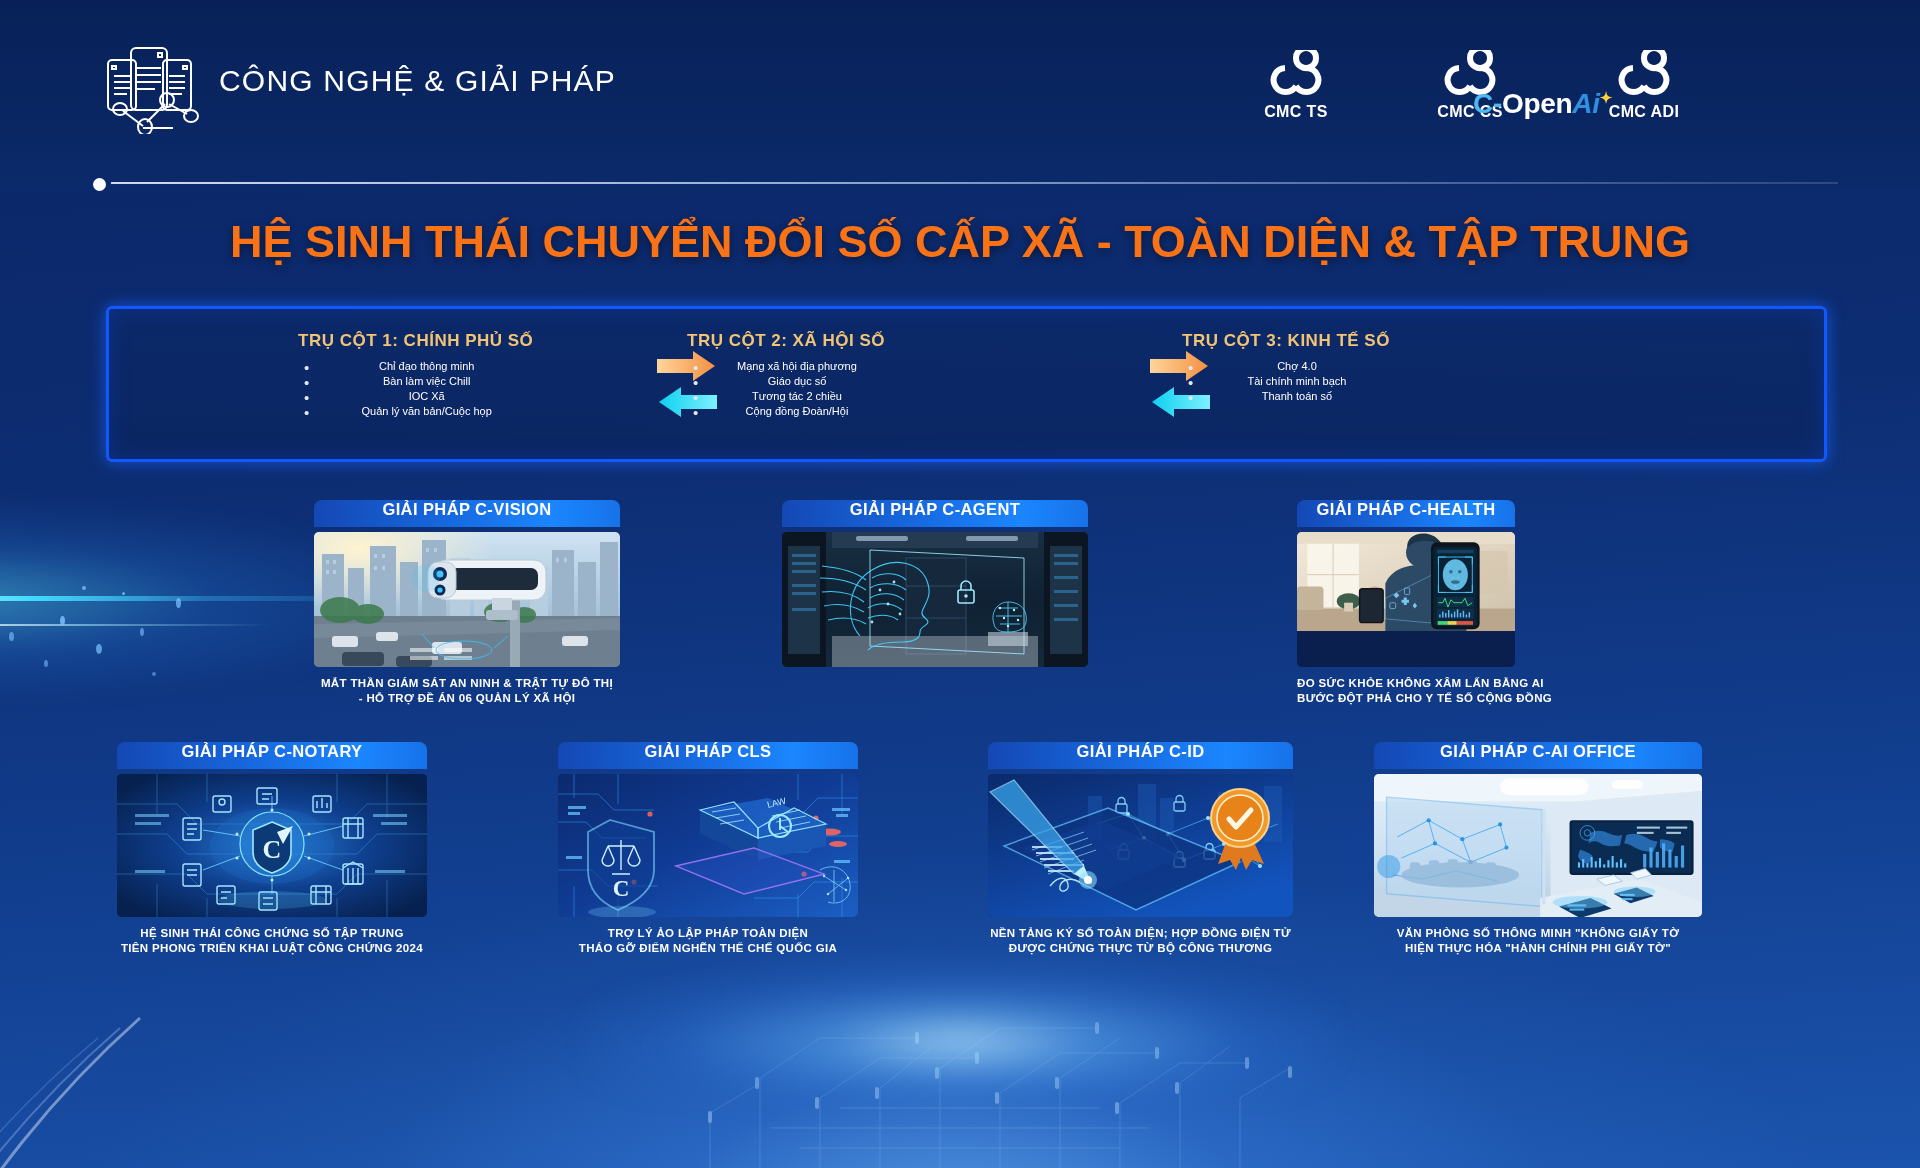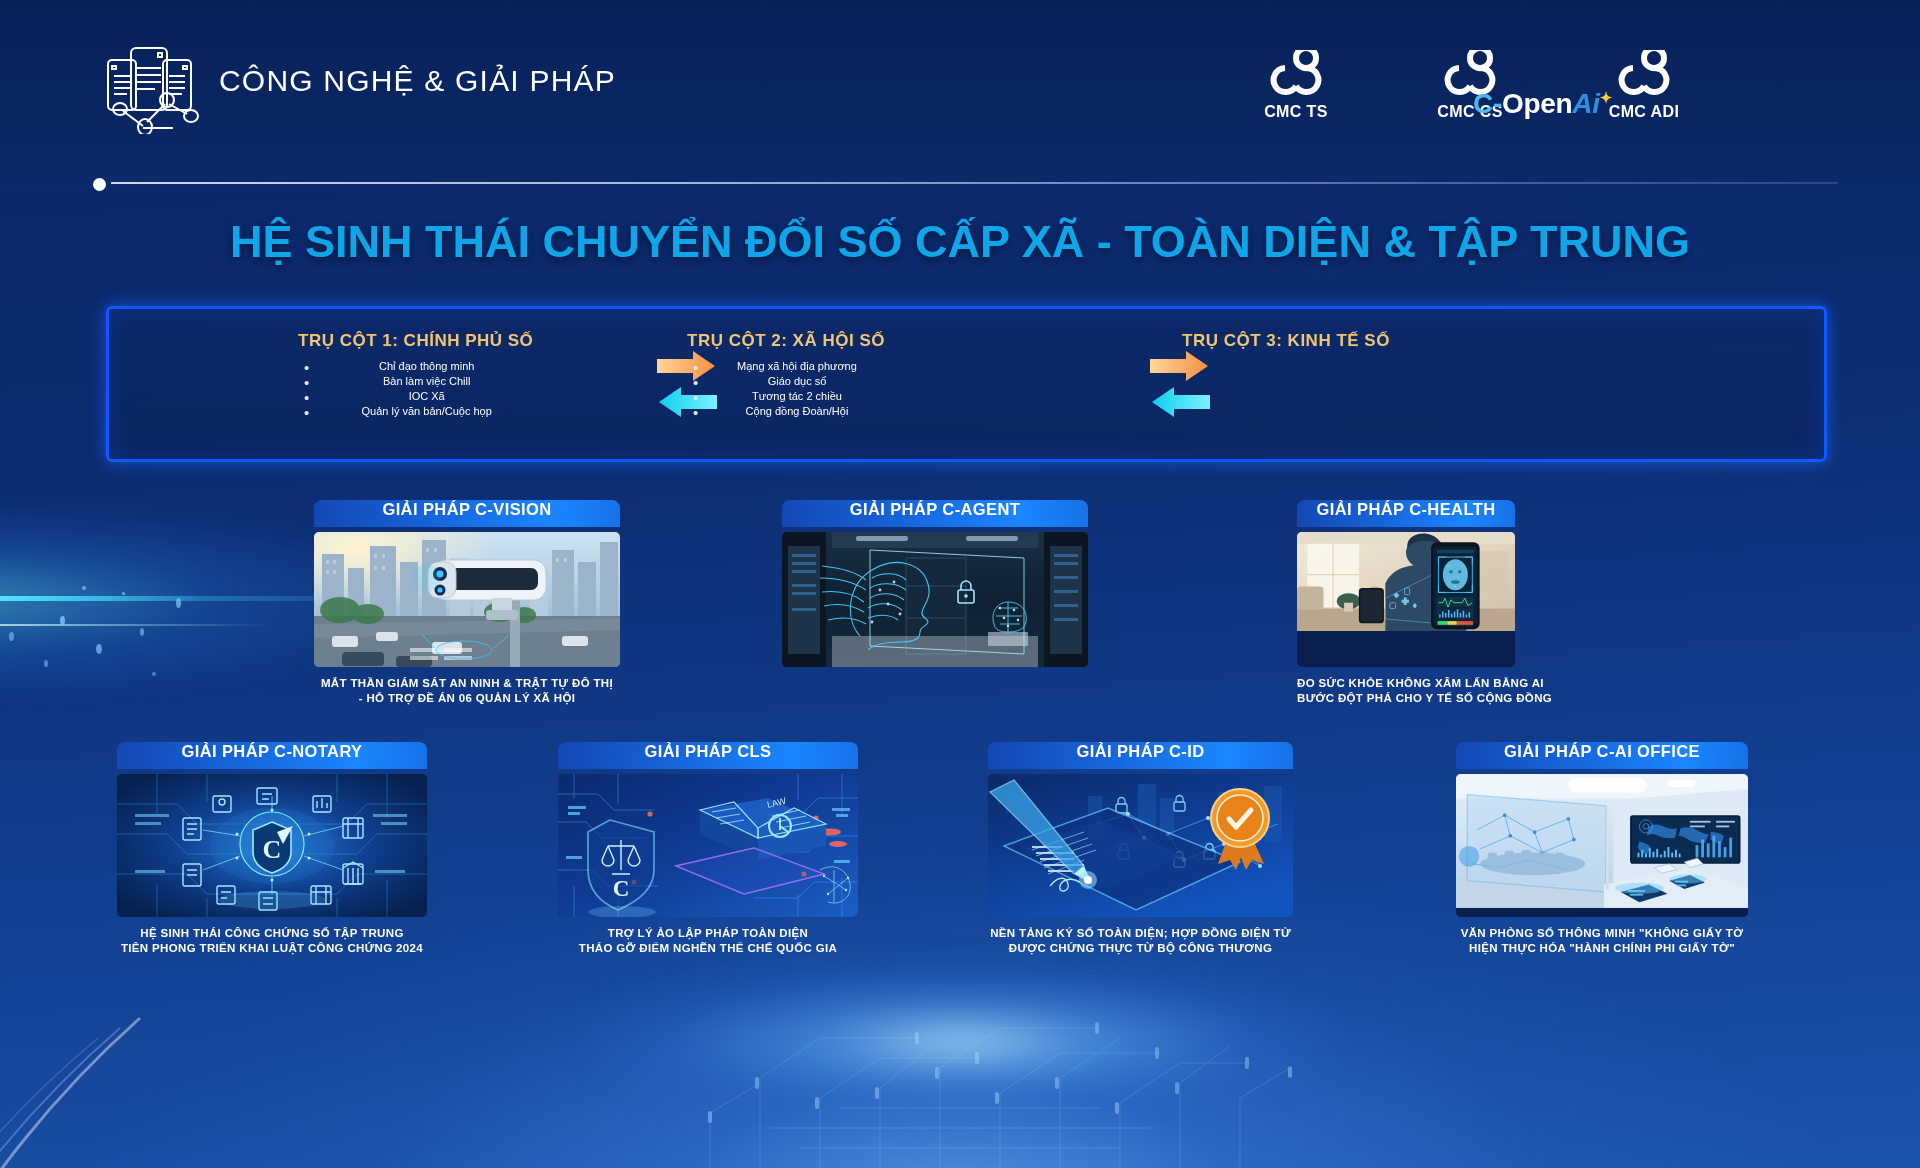--- a/index.html
+++ b/index.html
@@ -82,21 +82,21 @@
     background:linear-gradient(90deg, #cfd9ee 0%, #9fb2d8 35%, #4a63a0 78%, #30477f 100%);
   }
   .divider-dot{
     position:absolute; left:0; top:0; width:13px; height:13px; border-radius:50%;
     background:#ffffff;
   }
 
   
   .main-title{
     position:absolute; left:0; top:216px; width:100%; text-align:center;
-    font-size:45px; font-weight:bold; color:#0ea5e9; letter-spacing:0px;
+    font-size:45px; font-weight:bold; color:#f97316; letter-spacing:0px;
     text-shadow:0 3px 10px rgba(0,0,0,.45);
     white-space:nowrap;
   }
 
   
   .pillars{
     position:absolute; left:106px; top:306px; width:1721px; height:156px;
     border:3px solid #1358ff; border-radius:6px;
     background:linear-gradient(180deg, rgba(11,39,100,.55) 0%, rgba(9,32,85,.55) 100%);
     box-shadow:0 0 16px rgba(24,100,255,.75), inset 0 0 22px rgba(16,70,200,.35);
@@ -332,20 +332,25 @@
             <stop offset="1" stop-color="#0ed0ef"></stop>
         </linearGradient>
       </defs>
       <path d="M2 10 L38 10 L38 2 L60 17 L38 32 L38 24 L2 24 Z" fill="url(#og2)"></path>
       <path d="M62 46 L26 46 L26 38 L4 53 L26 68 L26 60 L62 60 Z" fill="url(#cg2)"></path>
     </svg>
   </div>
 
   <div class="pillar" style="left:1073px;">
     <div class="pillar-title">TRỤ CỘT 3: KINH TẾ SỐ</div>
+    <ul>
+      <li>Chợ 4.0</li>
+      <li>Tài chính minh bạch</li>
+      <li>Thanh toán số</li>
+    </ul>
   </div>
 </div>
 
 <div class="card" style="left:314px;top:500px;width:306px;">
   <div class="card-head">
     <span>GIẢI PHÁP C-VISION</span>
   </div>
   <div class="card-img" style="height:135px;margin-top:5px;">
     <svg class="ph" viewBox="0 0 306 135" preserveAspectRatio="none">
       <defs>
@@ -883,21 +888,21 @@
         </g>
       </g>
     </svg>
   </div>
   <div class="card-cap">
     <div>NỀN TẢNG KÝ SỐ TOÀN DIỆN; HỢP ĐỒNG ĐIỆN TỬ</div>
     <div>ĐƯỢC CHỨNG THỰC TỪ BỘ CÔNG THƯƠNG</div>
   </div>
 </div>
 
-<div class="card" style="left:1456px;top:742px;width:292px;">
+<div class="card" style="left:1374px;top:742px;width:328px;">
   <div class="card-head">
     <span>GIẢI PHÁP C-AI OFFICE</span>
   </div>
   <div class="card-img" style="height:143px;margin-top:5px;">
     <svg class="ph" viewBox="0 0 312 143" preserveAspectRatio="none">
       <defs>
         <linearGradient id="offg" x1="0" y1="0" x2="0" y2="1">
           <stop offset="0" stop-color="#e7f1fa"></stop>
             <stop offset="0.5" stop-color="#cfe2f3"></stop>
             <stop offset="1" stop-color="#b4cde3"></stop>

